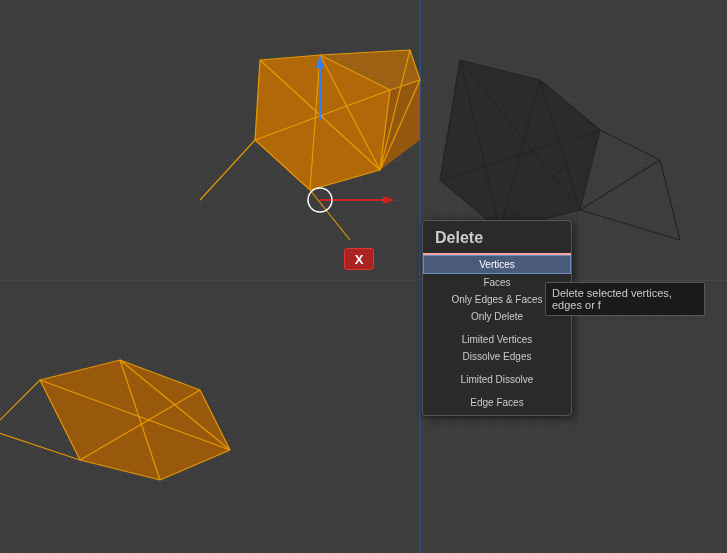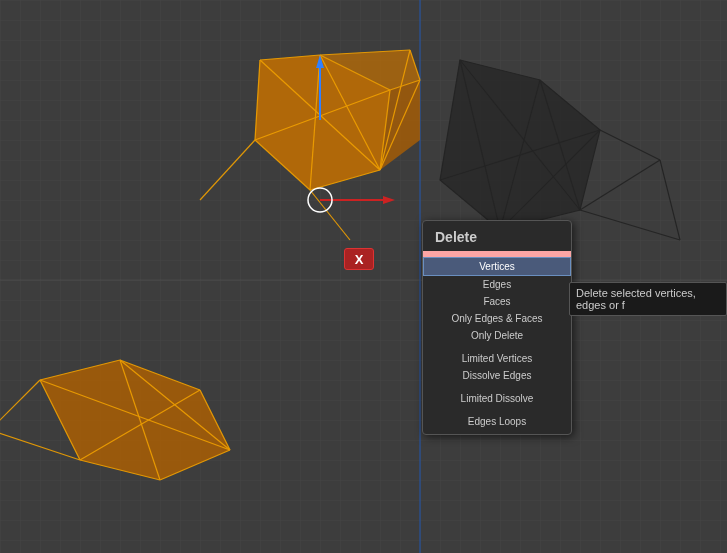--- a/index.html
+++ b/index.html
@@ -38,24 +38,24 @@
       border: 1px solid #555;
       border-radius: 4px;
       min-width: 150px;
       z-index: 10;
       padding: 4px 0;
       box-shadow: 2px 2px 8px rgba(0,0,0,0.6);
     }
 
     .menu-title {
       color: #cccccc;
-      font-size: 14px;
+      font-size: 16px;
       font-weight: bold;
       padding: 4px 12px 6px 12px;
-      border-bottom: 6px solid #fca5a5;
+      border-bottom: 2px solid #fca5a5;
     }
 
     .menu-item {
       display: block;
       width: 100%;
       color: #cccccc;
       font-size: 10px;
       padding: 3px 12px;
       cursor: pointer;
       background: transparent;
@@ -82,21 +82,20 @@
       left: 545px;
       background: #1a1a1a;
       border: 1px solid #555;
       color: #cccccc;
       font-size: 11px;
       padding: 4px 6px;
       border-radius: 2px;
       max-width: 160px;
       z-index: 20;
       pointer-events: none;
-      margin-left: 24px;
     }
 
     
     .x-button {
       position: absolute;
       top: 248px;
       left: 344px;
       width: 30px;
       height: 22px;
       background: #aa2222;
@@ -197,34 +196,33 @@
   </svg>
 
   <div class="x-button">
     <span>X</span>
   </div>
 
   <div class="context-menu">
     <div class="menu-title">Delete</div>
 
     <button class="menu-item highlighted">Vertices</button>
-    <button class="menu-item">Edges</button>
     <button class="menu-item">Faces</button>
     <button class="menu-item">Only Edges &amp; Faces</button>
     <button class="menu-item">Only Delete</button>
 
     <div class="menu-separator"></div>
 
     <button class="menu-item">Limited Vertices</button>
     <button class="menu-item">Dissolve Edges</button>
 
     <div class="menu-separator"></div>
 
     <button class="menu-item">Limited Dissolve</button>
 
     <div class="menu-separator"></div>
 
-    <button class="menu-item">Edges Loops</button>
+    <button class="menu-item">Edge Faces</button>
   </div>
 
   <div class="tooltip">Delete selected vertices, edges or f</div>
 
 </div>
 
 </body></html>

